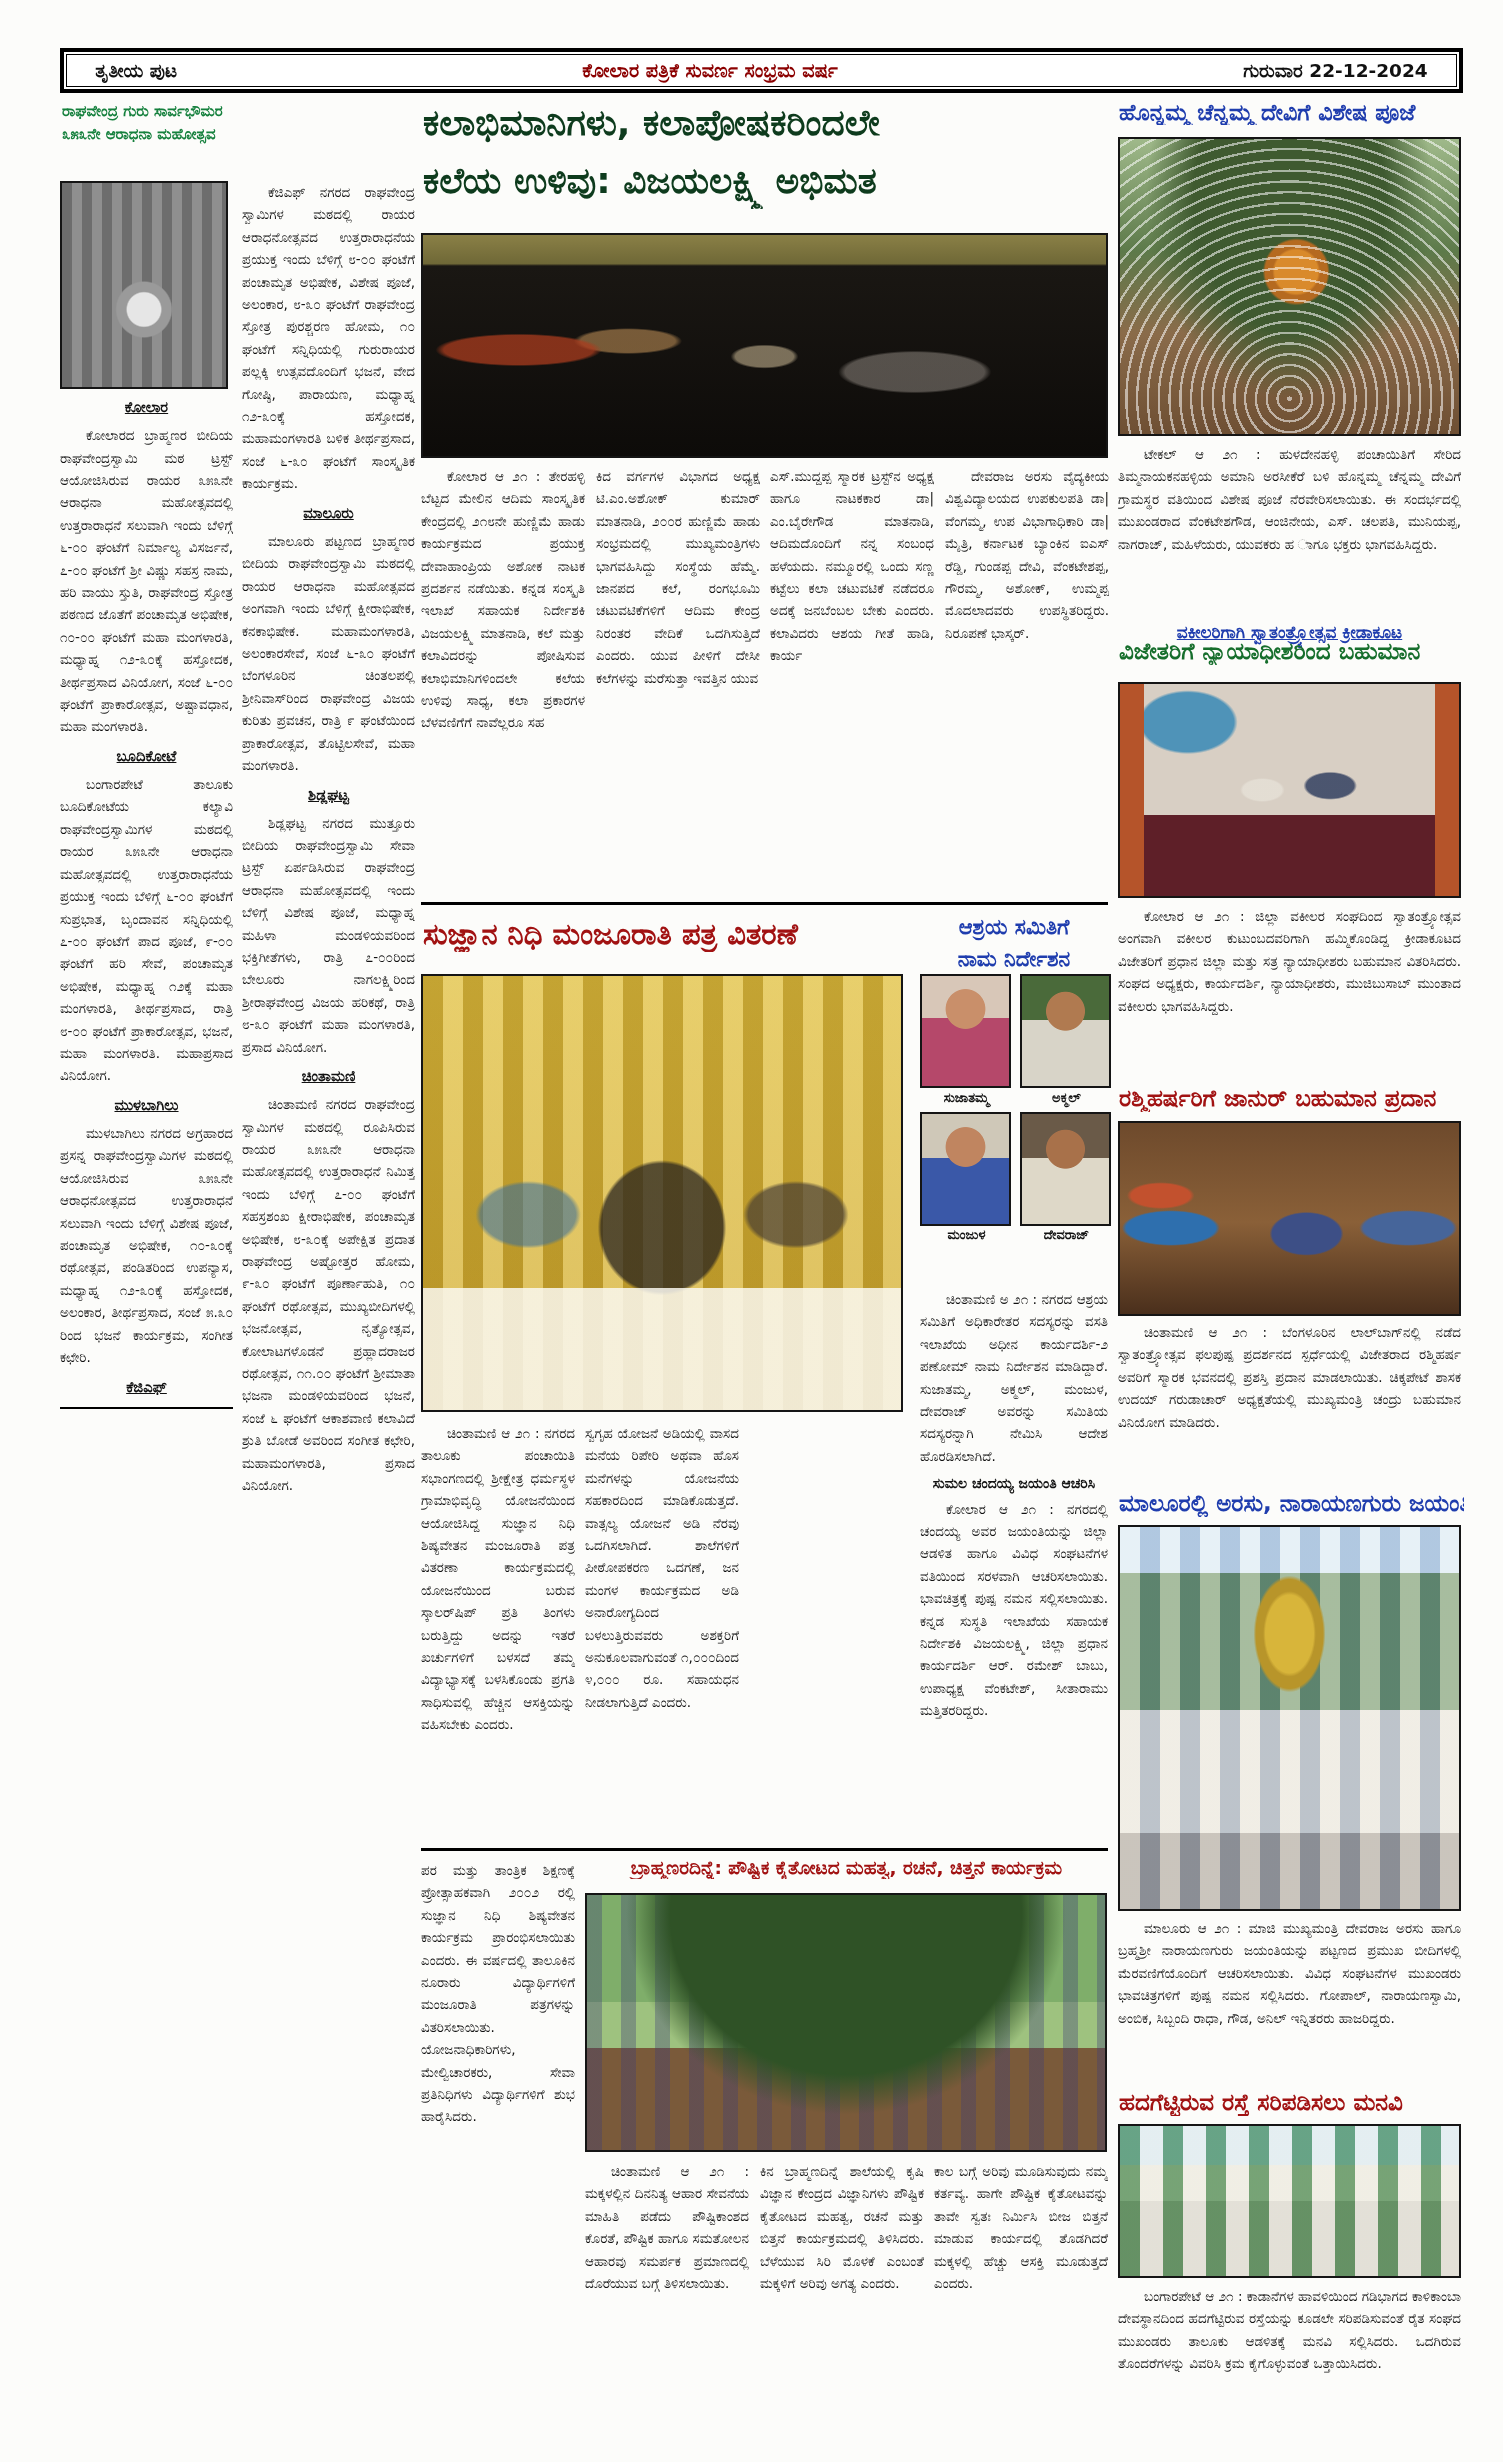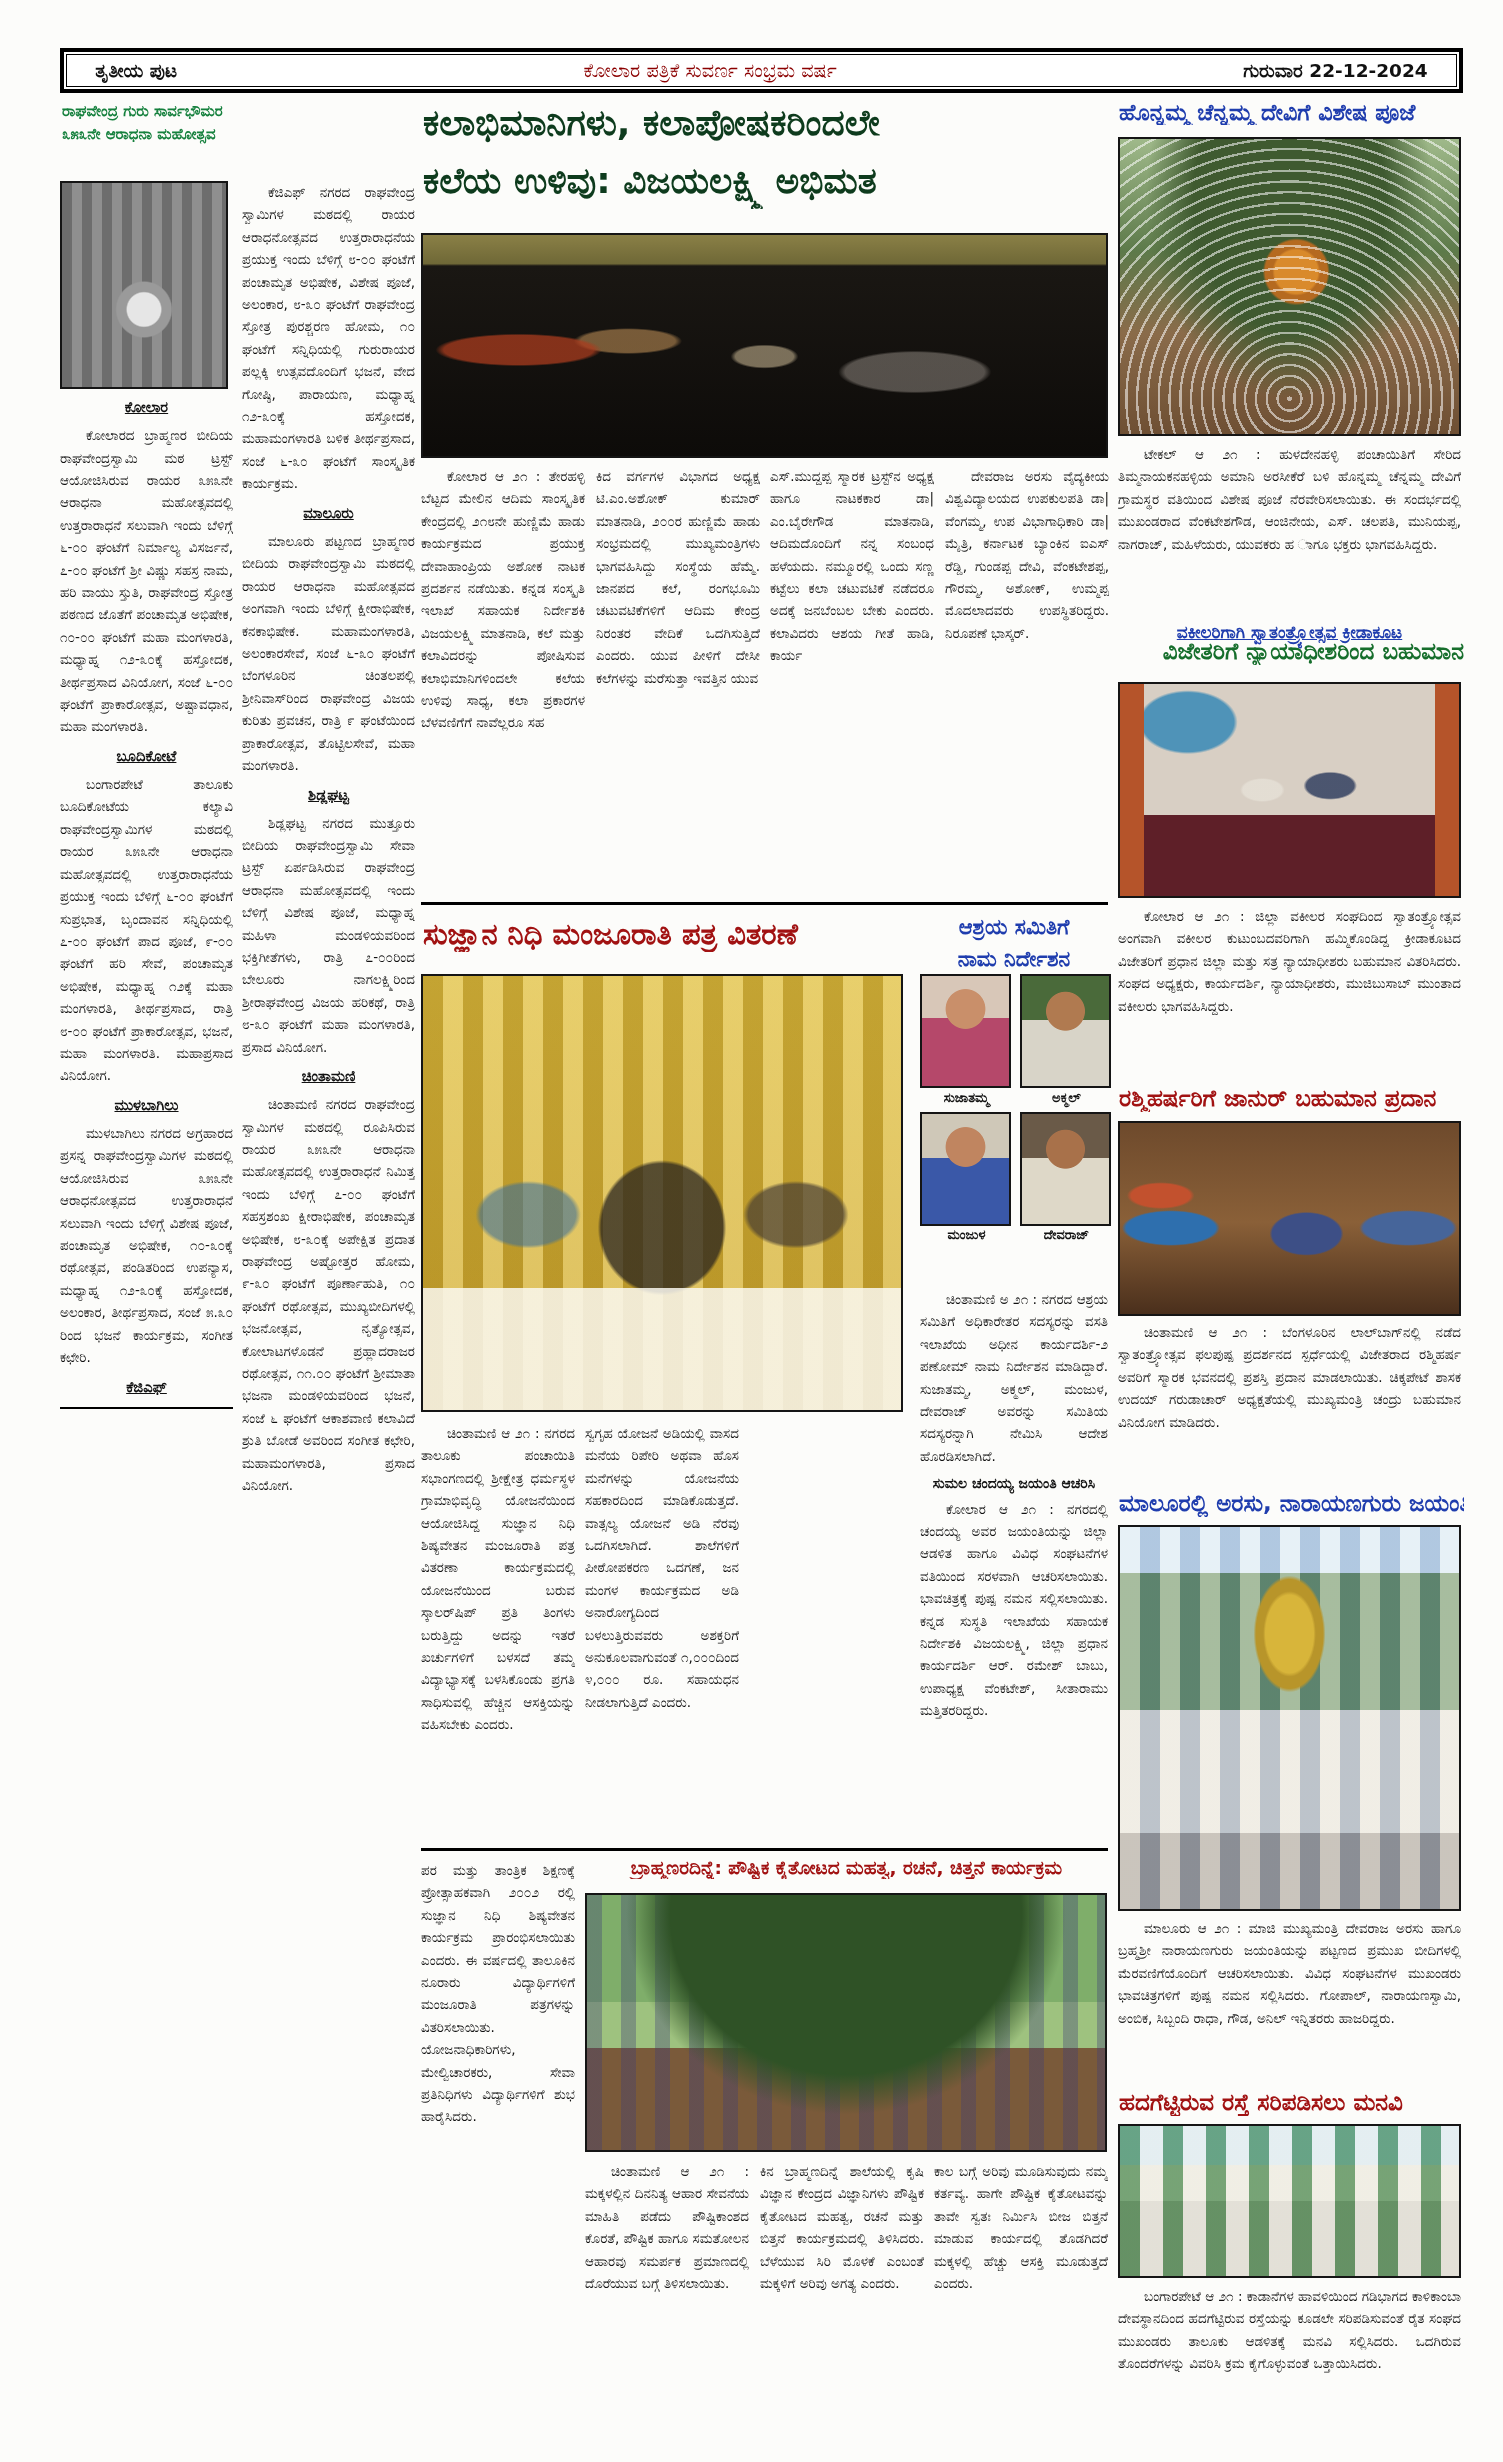--- a/index.html
+++ b/index.html
@@ -5,21 +5,21 @@
   html,body{margin:0;padding:0;background:#e8e8e4;}
   *{box-sizing:border-box;}
   .page{position:relative;width:1504px;height:2462px;background:#fcfcfa;margin:0 auto;overflow:hidden;
         font-family:"DejaVu Sans",sans-serif;color:#111;}
   .abs{position:absolute;}
   
   .masthead{border:4.6px solid #000;padding:2.3px;background:#fff;}
   .masthead-inner{border:1.5px solid #000;height:100%;display:flex;align-items:center;
                   justify-content:space-between;padding:0 28px;}
   .mh-left,.mh-right{font-weight:bold;font-size:18.5px;}
-  .mh-center{font-weight:normal;font-size:19.3px;color:#8b0000;}
+  .mh-center{font-weight:bold;font-size:19.3px;color:#8b0000;}
   
   .hl{font-weight:bold;white-space:nowrap;overflow:hidden;}
   .hl-left{font-size:15px;line-height:1.55;color:#15803d;}
   .hl-main{font-size:36px;line-height:1.6;color:#0e3b1d;}
   .hl-red{color:#a11212;}
   .hl-blue{color:#1f3dae;}
   .hl-green{color:#166e2c;}
   .kicker{font-size:17px;font-weight:bold;color:#1f3dae;text-decoration:underline;text-align:center;white-space:nowrap;}
   
   .col{overflow:hidden;}
@@ -207,21 +207,21 @@
     <p class="para" style="text-indent:0;">ಕಾಲ ಬಗ್ಗೆ ಅರಿವು ಮೂಡಿಸುವುದು ನಮ್ಮ ಕರ್ತವ್ಯ. ಹಾಗೇ ಪೌಷ್ಟಿಕ ಕೈತೋಟವನ್ನು ತಾವೇ ಸ್ವತಃ ನಿರ್ಮಿಸಿ ಬೀಜ ಬಿತ್ತನೆ ಮಾಡುವ ಕಾರ್ಯದಲ್ಲಿ ತೊಡಗಿದರೆ ಮಕ್ಕಳಲ್ಲಿ ಹೆಚ್ಚು ಆಸಕ್ತಿ ಮೂಡುತ್ತದೆ ಎಂದರು.</p>
   </div>
 
   <div class="abs hl hl-blue" style="left:1119px;top:99px;width:345px;font-size:22.4px;">ಹೊನ್ನಮ್ಮ ಚೆನ್ನಮ್ಮ ದೇವಿಗೆ ವಿಶೇಷ ಪೂಜೆ</div>
   <div class="abs photo ph-tree-pooja" style="left:1118px;top:137px;width:343px;height:299px;"></div>
   <div class="abs col bodytext" style="left:1118px;top:443px;width:343px;height:174px;">
     <p class="para">ಟೇಕಲ್ ಆ ೨೧ : ಹುಳದೇನಹಳ್ಳಿ ಪಂಚಾಯಿತಿಗೆ ಸೇರಿದ ತಿಮ್ಮನಾಯಕನಹಳ್ಳಿಯ ಅಮಾನಿ ಅರಸೀಕೆರೆ ಬಳಿ ಹೊನ್ನಮ್ಮ ಚೆನ್ನಮ್ಮ ದೇವಿಗೆ ಗ್ರಾಮಸ್ಥರ ವತಿಯಿಂದ ವಿಶೇಷ ಪೂಜೆ ನೆರವೇರಿಸಲಾಯಿತು. ಈ ಸಂದರ್ಭದಲ್ಲಿ ಮುಖಂಡರಾದ ವೆಂಕಟೇಶಗೌಡ, ಆಂಜಿನೇಯ, ಎಸ್. ಚಲಪತಿ, ಮುನಿಯಪ್ಪ, ನಾಗರಾಜ್, ಮಹಿಳೆಯರು, ಯುವಕರು ಹ ಾಗೂ ಭಕ್ತರು ಭಾಗವಹಿಸಿದ್ದರು.</p>
   </div>
 
   <div class="abs kicker" style="left:1118px;top:622px;width:343px;">ವಕೀಲರಿಗಾಗಿ ಸ್ವಾತಂತ್ರ್ಯೋತ್ಸವ ಕ್ರೀಡಾಕೂಟ</div>
-  <div class="abs hl hl-green" style="left:1119px;top:638px;width:345px;font-size:23px;text-align:right;">ವಿಜೇತರಿಗೆ ನ್ಯಾಯಾಧೀಶರಿಂದ ಬಹುಮಾನ</div>
+  <div class="abs hl hl-green" style="left:1119px;top:638px;width:345px;font-size:23px;">ವಿಜೇತರಿಗೆ ನ್ಯಾಯಾಧೀಶರಿಂದ ಬಹುಮಾನ</div>
   <div class="abs photo ph-prize" style="left:1118px;top:682px;width:343px;height:216px;"></div>
   <div class="abs col bodytext" style="left:1118px;top:905px;width:343px;height:178px;">
     <p class="para">ಕೋಲಾರ ಆ ೨೧ : ಜಿಲ್ಲಾ ವಕೀಲರ ಸಂಘದಿಂದ ಸ್ವಾತಂತ್ರ್ಯೋತ್ಸವ ಅಂಗವಾಗಿ ವಕೀಲರ ಕುಟುಂಬದವರಿಗಾಗಿ ಹಮ್ಮಿಕೊಂಡಿದ್ದ ಕ್ರೀಡಾಕೂಟದ ವಿಜೇತರಿಗೆ ಪ್ರಧಾನ ಜಿಲ್ಲಾ ಮತ್ತು ಸತ್ರ ನ್ಯಾಯಾಧೀಶರು ಬಹುಮಾನ ವಿತರಿಸಿದರು. ಸಂಘದ ಅಧ್ಯಕ್ಷರು, ಕಾರ್ಯದರ್ಶಿ, ನ್ಯಾಯಾಧೀಶರು, ಮುಜಿಬುಸಾಬ್ ಮುಂತಾದ ವಕೀಲರು ಭಾಗವಹಿಸಿದ್ದರು.</p>
   </div>
 
   <div class="abs hl hl-red" style="left:1119px;top:1085px;width:345px;font-size:23px;">ರಶ್ಮಿಹರ್ಷರಿಗೆ ಜಾನುರ್ ಬಹುಮಾನ ಪ್ರದಾನ</div>
   <div class="abs photo ph-award" style="left:1118px;top:1121px;width:343px;height:195px;"></div>
   <div class="abs col bodytext" style="left:1118px;top:1321px;width:343px;height:164px;">
     <p class="para">ಚಿಂತಾಮಣಿ ಆ ೨೧ : ಬೆಂಗಳೂರಿನ ಲಾಲ್‌ಬಾಗ್‌ನಲ್ಲಿ ನಡೆದ ಸ್ವಾತಂತ್ರ್ಯೋತ್ಸವ ಫಲಪುಷ್ಪ ಪ್ರದರ್ಶನದ ಸ್ಪರ್ಧೆಯಲ್ಲಿ ವಿಜೇತರಾದ ರಶ್ಮಿಹರ್ಷ ಅವರಿಗೆ ಸ್ಮಾರಕ ಭವನದಲ್ಲಿ ಪ್ರಶಸ್ತಿ ಪ್ರದಾನ ಮಾಡಲಾಯಿತು. ಚಿಕ್ಕಪೇಟೆ ಶಾಸಕ ಉದಯ್ ಗರುಡಾಚಾರ್ ಅಧ್ಯಕ್ಷತೆಯಲ್ಲಿ ಮುಖ್ಯಮಂತ್ರಿ ಚಂದ್ರು ಬಹುಮಾನ ವಿನಿಯೋಗ ಮಾಡಿದರು.</p>
   </div>

